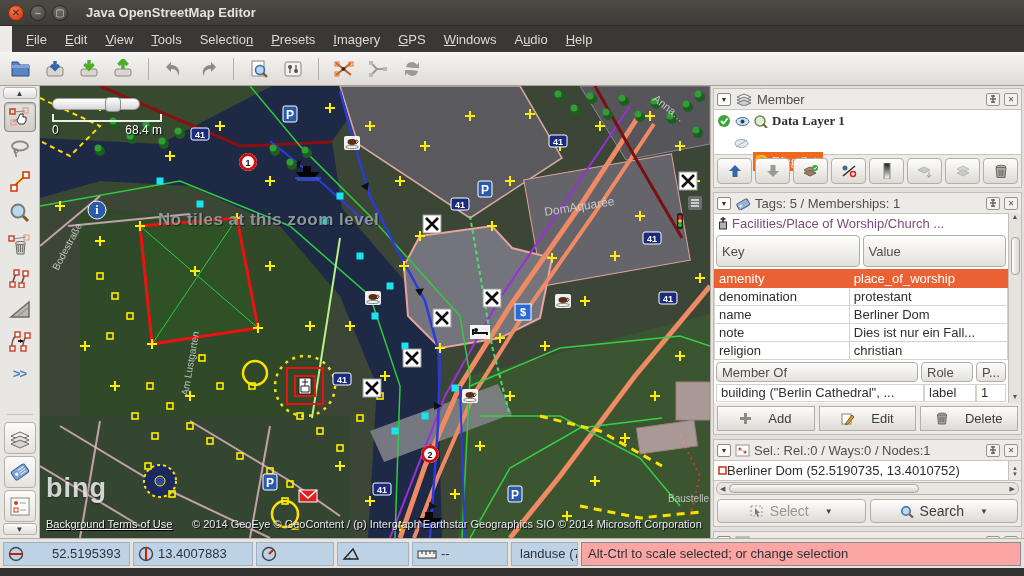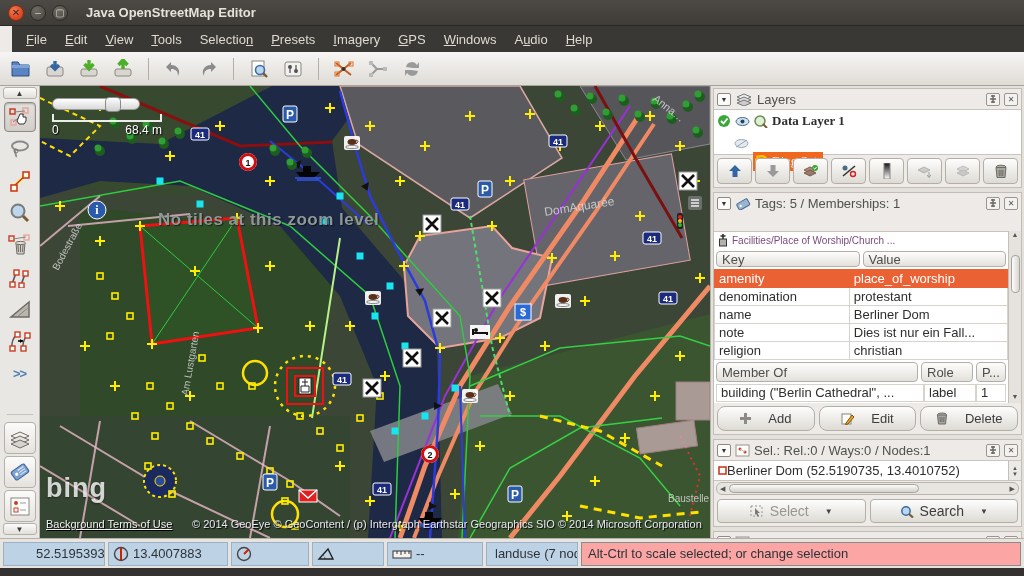--- a/index.html
+++ b/index.html
@@ -72,62 +72,62 @@
   .layer-row { height:22px; display:flex; align-items:center; gap:4px; padding:0 3px; font-size:13px; color:#2e2e2c; }
   .layer-row .lbl { white-space:nowrap; }
   .layer-row.selected .lbl-wrap { background:#f0671e; color:#fff; padding:1px 6px 2px 2px; display:flex; gap:4px; align-items:center;margin-top:37px; }
   .layer-row.selected { padding-left:20px; }
   .layer-row b { font-weight:bold; }
   .layer-btns { display:flex; gap:3px; padding:3px; }
   .sq-btn { flex:1; height:26px; background:linear-gradient(#fdfdfc,#dedbd5); border:1px solid #b3afa7; border-radius:4px;
             display:flex; align-items:center; justify-content:center; }
 
   
-  .preset-row { display:flex; align-items:center; gap:4px; padding:2px 4px; font-size:10px; color:#7b4a7e; background:#fff; border-top:1px solid #c9c5be;margin-top:18px;}
+  .preset-row { display:flex; align-items:center; gap:4px; padding:2px 4px; font-size:13px; color:#7b4a7e; background:#fff; border-top:1px solid #c9c5be;}
   .tags-body { position:relative; background:#fff; padding-right:13px; }
   .vscroll { position:absolute; right:0; top:0; bottom:0; width:13px; background:#e6e3df; border-left:1px solid #c4c0b9; display:flex; flex-direction:column; align-items:center;}
   .vs-thumb { width:9px; height:38px; background:linear-gradient(90deg,#fdfdfc,#d8d5cf); border:1px solid #a8a49c; border-radius:4px; margin-top:14px;}
   .vs-arrow { font-size:7px; color:#555; height:10px; }
   .kv-header { display:flex; gap:3px; padding:2px 2px; }
-  .kv-header .cell { flex:1; height:16px; background:linear-gradient(#fdfdfc,#e4e1dc); border:1px solid #b3afa7; border-radius:4px;
+  .kv-header .cell { flex:1; height:32px; background:linear-gradient(#fdfdfc,#e4e1dc); border:1px solid #b3afa7; border-radius:4px;
                      font-size:13px; color:#4e4e4b; display:flex; align-items:center; padding:0 5px; }
   table.kv { width:100%; border-collapse:collapse; font-size:13px; color:#2e2e2c; }
   table.kv td { border:1px solid #d6d3cd; padding:0 4px; height:18px; white-space:nowrap; overflow:hidden; max-width:150px; }
   table.kv td.k { width:46%; }
   tr.sel-row td { background:#ea6133; color:#fff; border-color:#ea6133; }
   .member-header { display:flex; gap:3px; padding:2px 2px;align-items:flex-end; }
   .member-header .cell { height:20px; background:linear-gradient(#fdfdfc,#e4e1dc); border:1px solid #b3afa7; border-radius:4px;
                      font-size:13px; color:#4e4e4b; display:flex; align-items:center; padding:0 5px; }
   .mh-member { flex:1; } .mh-role { width:52px; } .mh-pos { width:30px; }
   .member-row { display:flex; font-size:13px; color:#2e2e2c; padding:0 2px 1px; }
   .member-row span { border:1px solid #d6d3cd; height:18px; padding:0 4px; white-space:nowrap; overflow:hidden; display:block;}
   .mr-member { flex:1; } .mr-role { width:52px; } .mr-pos { width:30px; }
   .tag-btns { display:flex; gap:4px; padding:3px; }
-  .tag-btn { flex:1; height:25px; background:linear-gradient(#fdfdfc,#dedbd5); border:1px solid #b3afa7; border-radius:8px;
+  .tag-btn { flex:1; height:25px; background:linear-gradient(#fdfdfc,#dedbd5); border:1px solid #b3afa7; border-radius:0;
              font-size:13px; color:#3c3c3a; display:flex; align-items:center; justify-content:center; gap:17px; }
 
   
   .sel-item-row { background:#fff; border-top:1px solid #c9c5be; border-bottom:1px solid #c9c5be; height:21px;
                   display:flex; align-items:center; font-size:13px; color:#2e2e2c; position:relative; padding:0 14px 0 4px; white-space:nowrap; overflow:hidden;}
   .spinner { position:absolute; right:0; top:0; bottom:0; width:13px; border-left:1px solid #c4c0b9; background:#eceae6;
              display:flex; flex-direction:column; align-items:center; justify-content:center; font-size:6px; color:#555; }
   .hscroll { height:13px; margin:1px 2px; border:1px solid #b9b5ae; border-radius:6px; background:#e8e5e1; position:relative; display:flex; align-items:center;}
   .hs-thumb { position:absolute; left:12px; width:190px; height:9px; border-radius:5px; background:linear-gradient(#fbfbfa,#d5d2cc); border:1px solid #a8a49c;}
   .hs-arrow { font-size:7px; color:#555; position:absolute; top:2px;}
   .sel-btns { display:flex; gap:4px; padding:3px; }
   .sel-btn { flex:1; height:24px; background:linear-gradient(#fdfdfc,#dedbd5); border:1px solid #b3afa7; border-radius:4px;
              font-size:14px; display:flex; align-items:center; justify-content:center; gap:6px; color:#3c3c3a;}
   .sel-btn .arrow { font-size:8px; color:#444; margin-left:10px;}
   .sel-btn.disabled { color:#9a968f; }
 
   
   .statusbar { height:30px; background:#e7e4e0; border-top:1px solid #b5b1a9; display:flex; align-items:center; gap:3px; padding:2px 3px; flex:0 0 30px;}
   .seg { height:24px; background:#bed2e6; border:1px solid #9db1c6; display:flex; align-items:center; gap:4px; padding:0 4px;
          font-size:13px; color:#2c3338; white-space:nowrap; overflow:hidden;}
-  .seg.lat { width:102px;gap:28px; } .seg.lon { width:120px; } .seg.heading { width:78px; } .seg.angle { width:72px; }
+  .seg.lat { width:127px;gap:28px; } .seg.lon { width:120px; } .seg.heading { width:78px; } .seg.angle { width:72px; }
   .seg.dist { width:96px; } .seg.objinfo { flex:1; }
   .hintbox { width:440px; height:24px; background:#fca5a5; border:1px solid #8b8b8b; font-size:13px; color:#2c3338;
              display:flex; align-items:center; padding:0 6px; white-space:nowrap; overflow:hidden;}
   .bottomstrip { height:8px; background:#343230; flex:0 0 8px; }
 
   svg { display:block; }
   text.maplabel { fill:#d8d8d8; opacity:.85; }
 </style>
 </head>
 <body>
@@ -694,21 +694,21 @@
     <div class="rightpanel">
 
       <div class="panel" style="flex:0 0 96px;">
         <div class="panel-header">
           <span class="collapse-box">▼</span>
           <svg width="18" height="14">
               <path d="M2 5 L9 2 L16 5 L9 8 Z" fill="#eee" stroke="#777"></path>
               <path d="M2 8 L9 5 L16 8 L9 11 Z" fill="#ddd" stroke="#777"></path>
               <path d="M2 11 L9 8 L16 11 L9 14 Z" fill="#ccc" stroke="#777"></path>
             </svg>
-          <span class="panel-title">Layers</span>
+          <span class="panel-title">Member</span>
           <span class="ph-btn">
               <svg width="10" height="10">
                 <path d="M2 5 L8 5 M5 1 L5 9 M3 2 L7 2 M3 8 L7 8" stroke="#666" stroke-width="1.4"></path>
               </svg>
             </span>
           <span class="ph-btn">✕</span>
         </div>
         <div class="layer-list">
           <div class="layer-row">
             <svg width="14" height="14">

